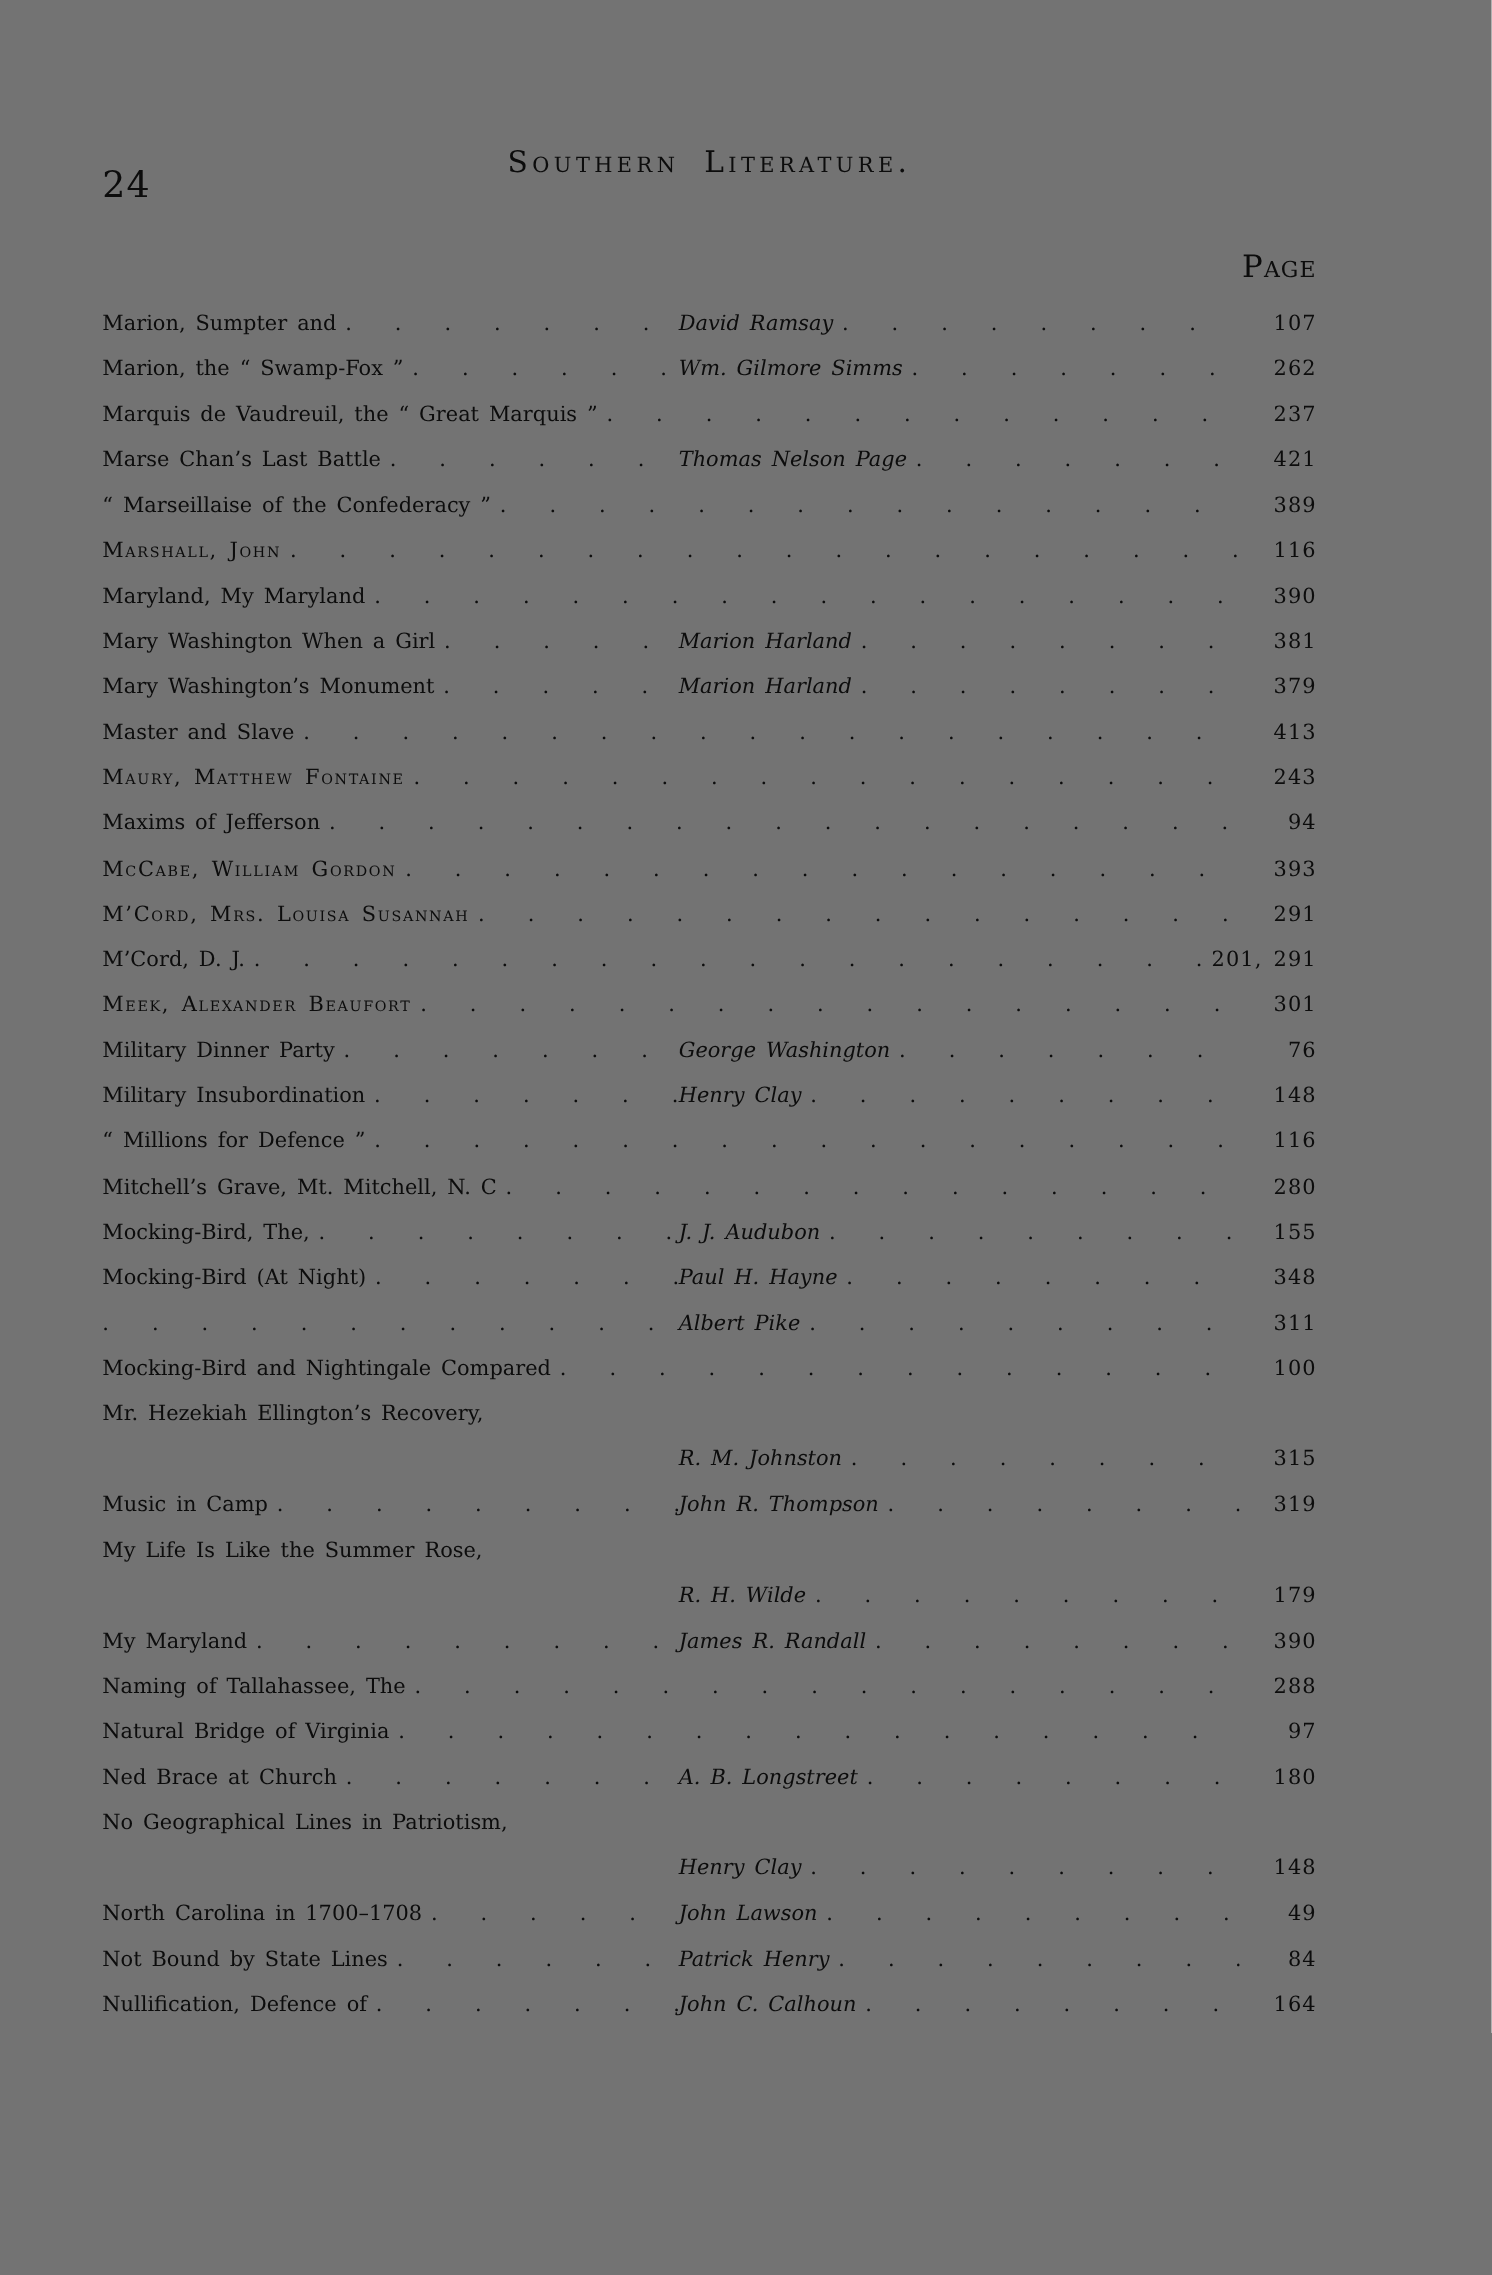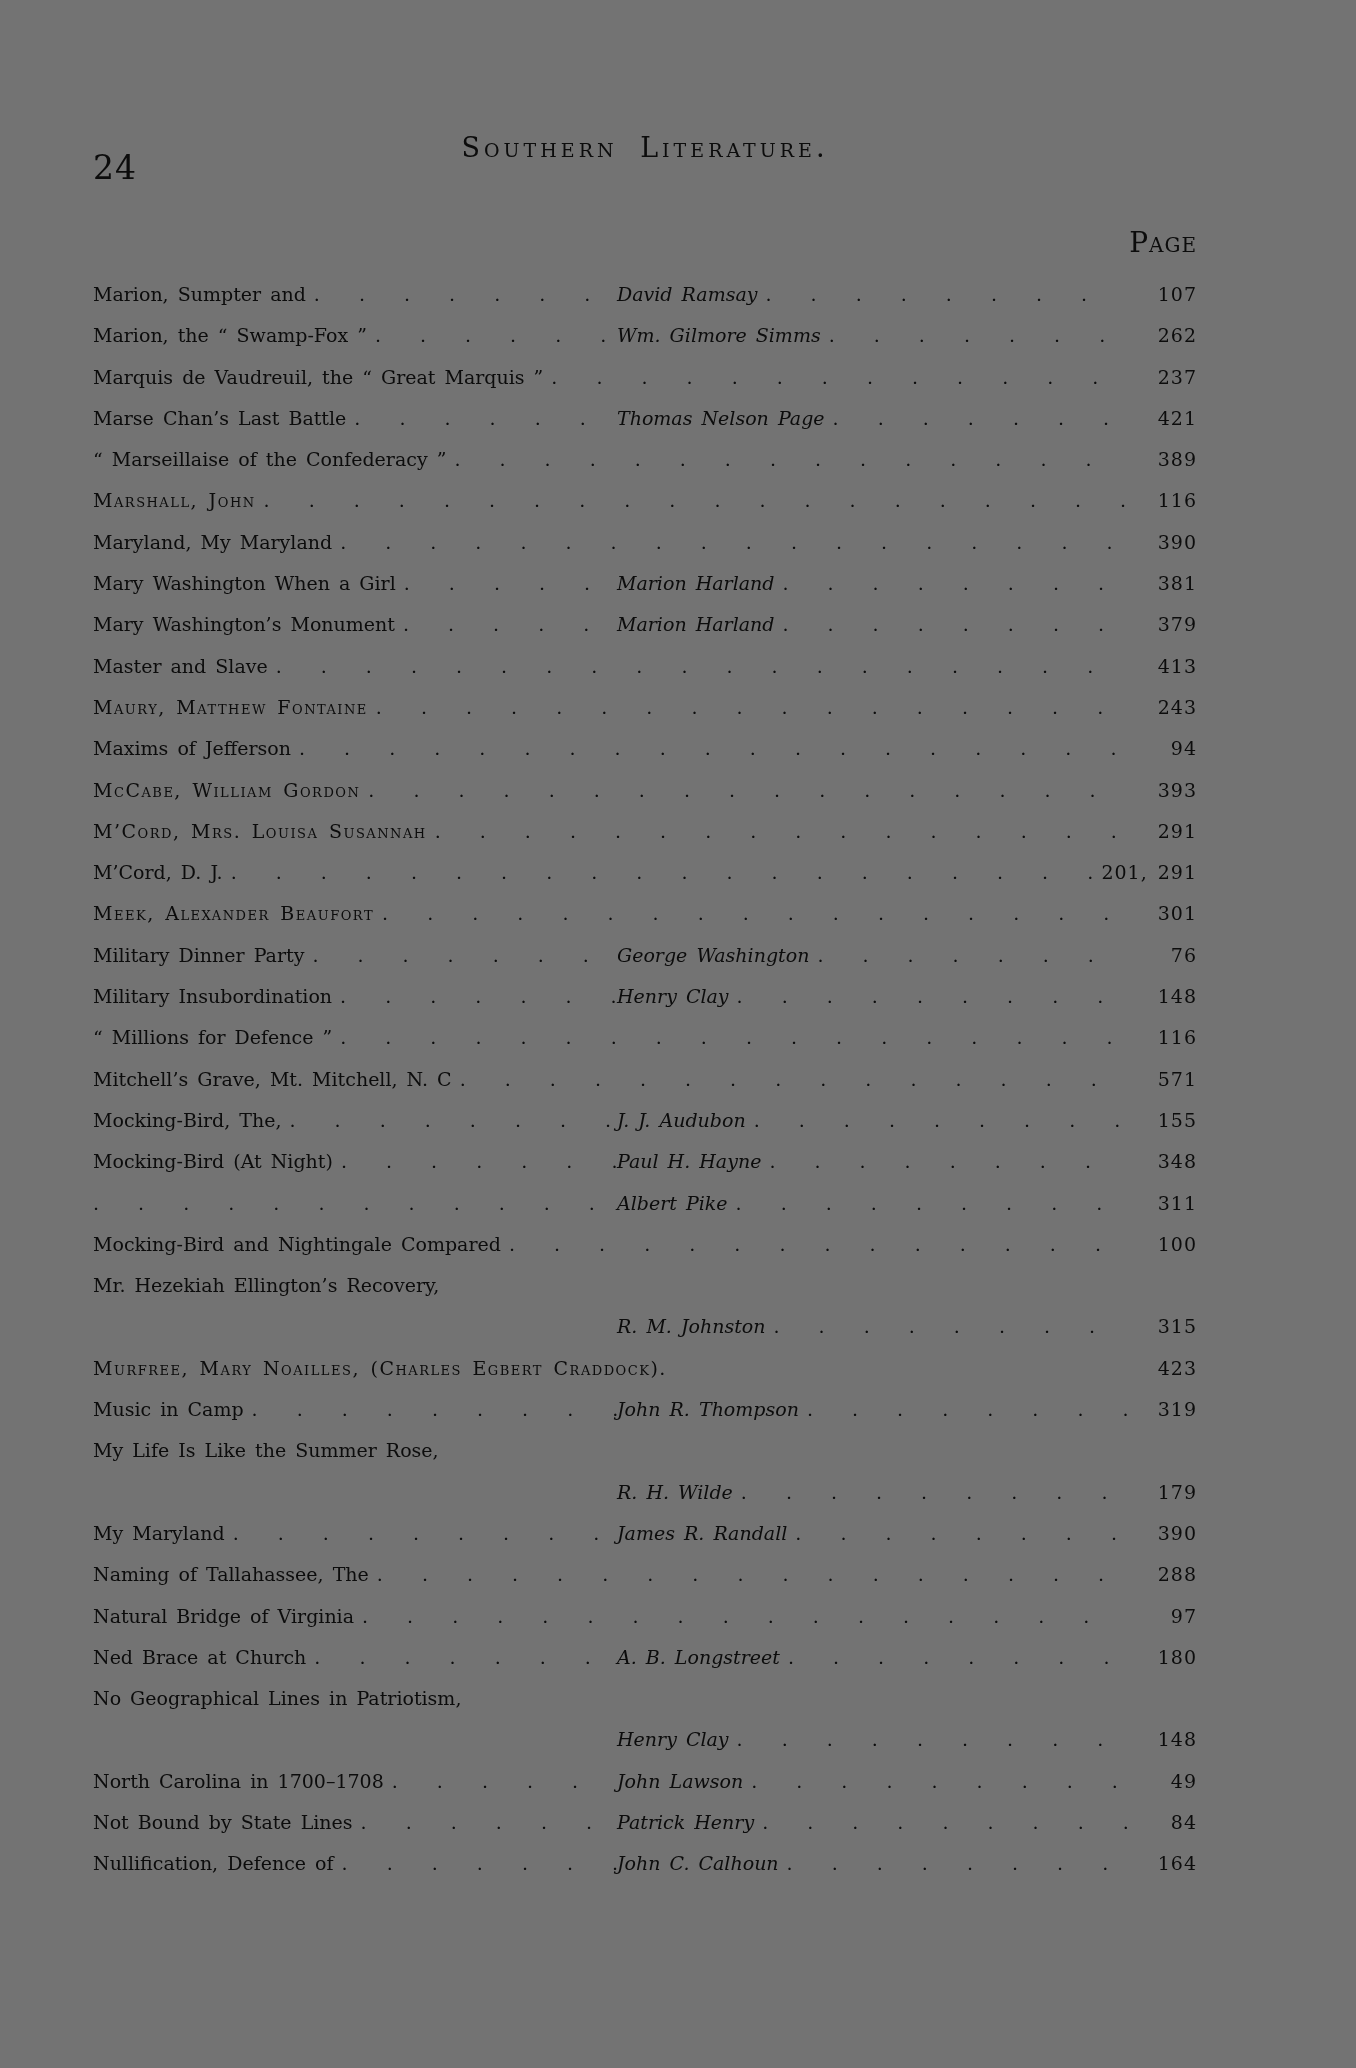--- a/index.html
+++ b/index.html
@@ -177,21 +177,21 @@
         <span class="page-num">148</span>
       </div>
       <div class="row">
         <span class="title">“ Millions for Defence ”</span>
         <span class="dots">. . . . . . . . . . . . . . . . . . . . . . . . . . . . . . . . . . . . . . . . . . . . . . . . . . . . . . . . . . . . . . . . . . . . . . . . . . . . . . . . . . . . . . . . . .</span>
         <span class="page-num">116</span>
       </div>
       <div class="row">
         <span class="title">Mitchell’s Grave, Mt. Mitchell, N. C</span>
         <span class="dots">. . . . . . . . . . . . . . . . . . . . . . . . . . . . . . . . . . . . . . . . . . . . . . . . . . . . . . . . . . . . . . . . . . . . . . . . . . . . . . . . . . . . . . . . . .</span>
-        <span class="page-num">571</span>
+        <span class="page-num">280</span>
       </div>
       <div class="row">
         <span class="tcell">
           <span class="title">Mocking-Bird, The,</span>
           <span class="dots">. . . . . . . . . . . . . . . . . . . . . . . . . . . . . . . . . . . . . . . . . . . . . . . . . . . . . . . . . . . . . . . . . . . . . . . . . . . . . . . . . . . . . . . . . .</span>
         </span>
         <span class="author">J. J. Audubon</span>
         <span class="dots">. . . . . . . . . . . . . . . . . . . . . . . . . . . . . . . . . . . . . . . . . . . . . . . . . . . . . . . . . . . . . . . . . . . . . . . . . . . . . . . . . . . . . . . . . .</span>
         <span class="page-num">155</span>
       </div>
@@ -218,25 +218,20 @@
         <span class="page-num">100</span>
       </div>
       <div class="row">
         <span class="title">Mr. Hezekiah Ellington’s Recovery,</span>
       </div>
       <div class="row">
         <span class="indent"></span>
         <span class="author">R. M. Johnston</span>
         <span class="dots">. . . . . . . . . . . . . . . . . . . . . . . . . . . . . . . . . . . . . . . . . . . . . . . . . . . . . . . . . . . . . . . . . . . . . . . . . . . . . . . . . . . . . . . . . .</span>
         <span class="page-num">315</span>
-      </div>
-      <div class="row">
-        <span class="title sc">Murfree, Mary Noailles, (Charles Egbert Craddock).</span>
-        <span class="spacer"></span>
-        <span class="page-num">423</span>
       </div>
       <div class="row">
         <span class="tcell">
           <span class="title">Music in Camp</span>
           <span class="dots">. . . . . . . . . . . . . . . . . . . . . . . . . . . . . . . . . . . . . . . . . . . . . . . . . . . . . . . . . . . . . . . . . . . . . . . . . . . . . . . . . . . . . . . . . .</span>
         </span>
         <span class="author">John R. Thompson</span>
         <span class="dots">. . . . . . . . . . . . . . . . . . . . . . . . . . . . . . . . . . . . . . . . . . . . . . . . . . . . . . . . . . . . . . . . . . . . . . . . . . . . . . . . . . . . . . . . . .</span>
         <span class="page-num">319</span>
       </div>

